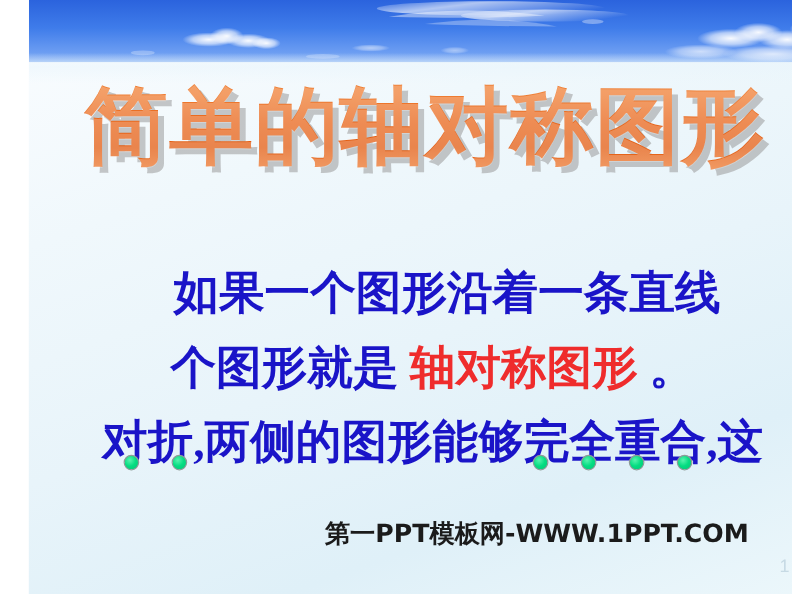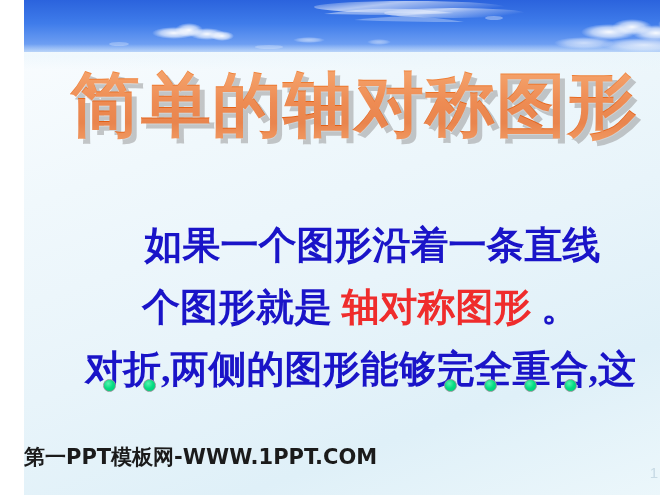--- a/index.html
+++ b/index.html
@@ -113,23 +113,23 @@
     position: absolute;
     width: 13px; height: 13px;
     border-radius: 50%;
     background: radial-gradient(circle at 38% 32%, #58f3ad 0%, #05dd82 48%, #02c878 100%);
     border: 1px solid #8d9b98;
   }
 
   
   .footer {
     position: absolute;
-    left: 0; top: 443px;
+    left: 0; top: 431px;
     width: 600px;
-    text-align: left;
+    text-align: right;
   }
   .footer span {
     font-family: "DejaVu Sans", "Liberation Sans", sans-serif;
     font-weight: bold;
     font-size: 21px;
     color: #1b1b1b;
     letter-spacing: 0px;
   }
 
   

